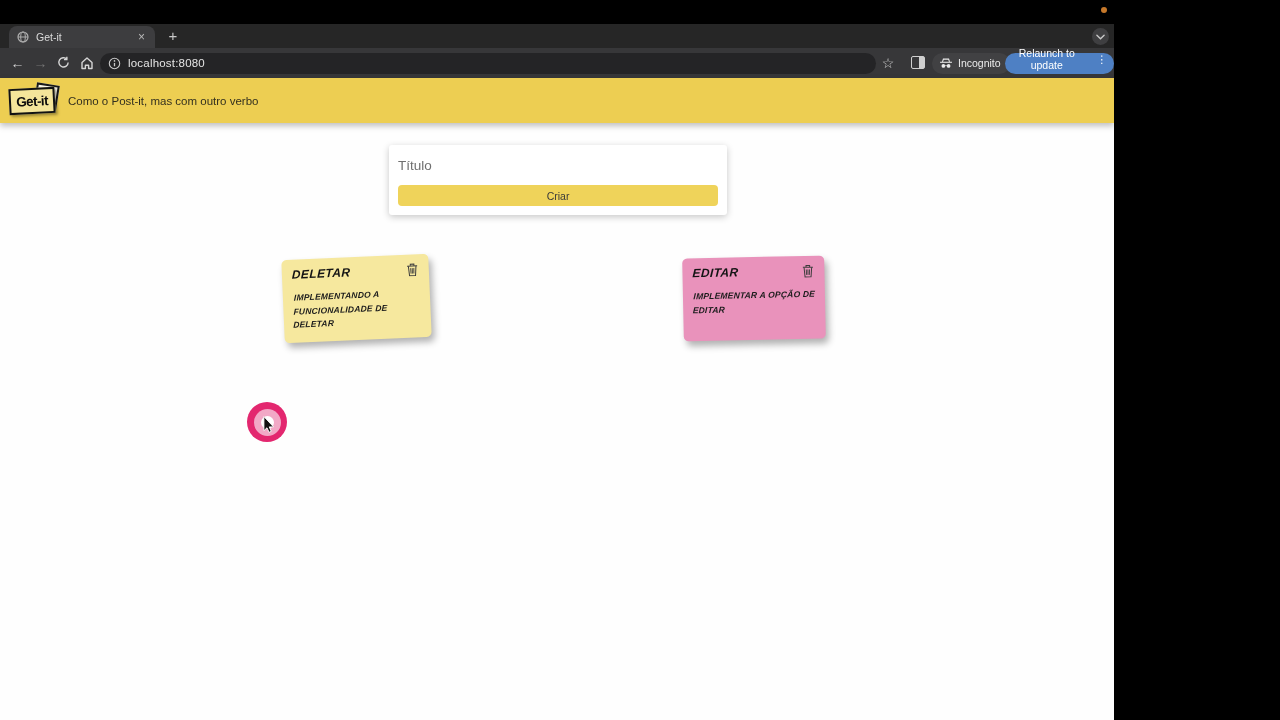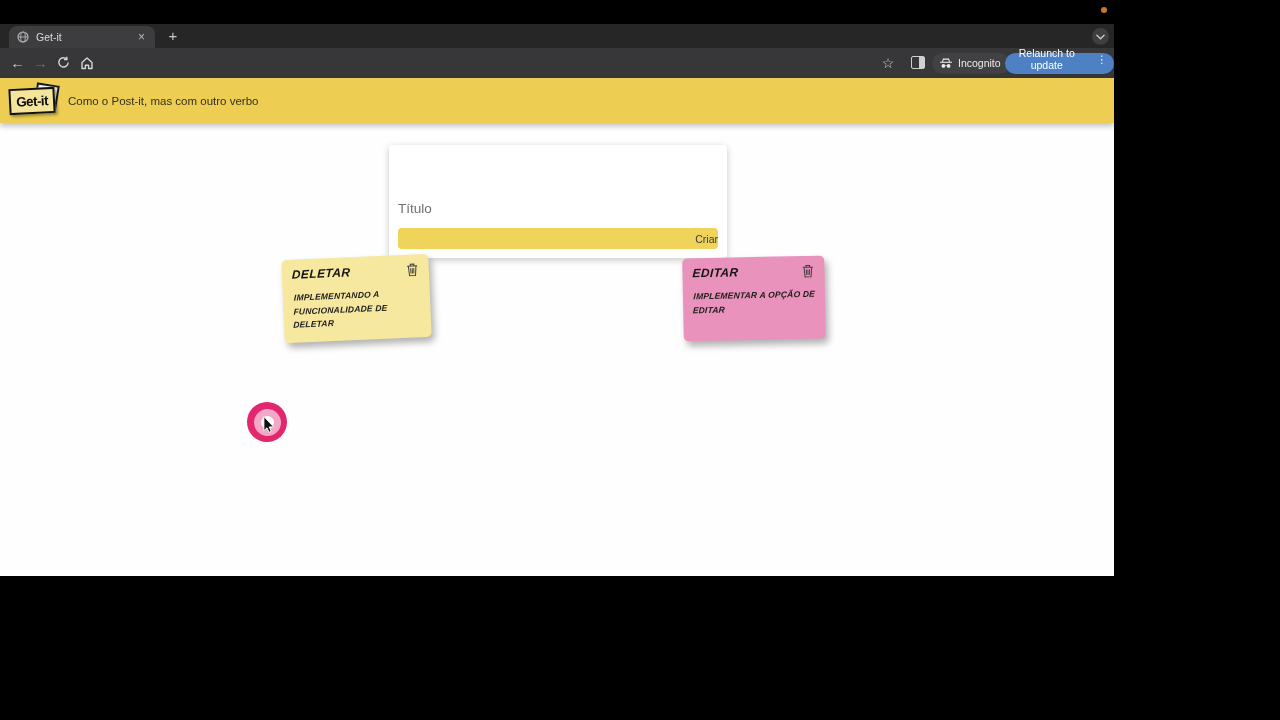--- a/index.html
+++ b/index.html
@@ -1,20 +1,20 @@
 <!DOCTYPE html>
 <html><head>
 <meta charset="utf-8">
 <style>
   * { margin:0; padding:0; box-sizing:border-box; }
   html,body { width:1280px; height:720px; background:#000; font-family:"Liberation Sans", sans-serif; overflow:hidden; }
   .stage { position:relative; width:1280px; height:720px; background:#000; }
 
   
-  .browser-window { position:absolute; left:0; top:24px; width:1114px; height:552px; background:#fff; overflow:hidden; }
+  .browser-window { position:absolute; left:0; top:24px; width:1114px; height:696px; background:#fff; overflow:hidden; }
 
   
   .tabstrip { position:absolute; left:0; top:0; width:100%; height:24px; background:#262626; }
   .tab { position:absolute; left:9px; top:2px; width:146px; height:22px; background:#3d3d3f; border-radius:8px 8px 0 0; display:flex; align-items:center; padding:0 8px; cursor:default; }
   .favicon { width:12px; height:12px; flex:0 0 12px; }
   .tab-title { margin-left:7px; font-size:10.5px; color:#dcdcdc; flex:1; white-space:nowrap; overflow:hidden; }
   .tab-close { color:#b8b8b8; font-size:12px; line-height:1; padding:1px 2px; }
   .new-tab { position:absolute; left:164px; top:3px; width:18px; height:18px; color:#c8c8c8; font-size:15px; text-align:center; line-height:17px; border-radius:50%; }
   .tab-search { position:absolute; left:1092px; top:4px; width:17px; height:17px; border-radius:50%; background:#3f3f41; display:flex; align-items:center; justify-content:center; }
 
@@ -38,21 +38,21 @@
   .app-header { position:absolute; left:0; top:54px; width:100%; height:45px; display:flex; align-items:center; box-shadow:0 3px 6px rgba(0,0,0,.25); z-index:5; }
   .logo { position:absolute; left:9px; top:7px; width:50px; height:32px; }
   .logo-back { position:absolute; right:1px; top:-1px; width:23px; height:25px; background:#fbf7ea; border:2px solid #191919; transform:rotate(9deg); }
   .logo-front { position:absolute; left:0; top:3px; width:46px; height:26px; background:#f4e59a; border:2px solid #121212; transform:rotate(-3deg); display:flex; align-items:center; justify-content:center; font-weight:bold; font-size:13.5px; letter-spacing:-.6px; color:#0d0d0d; box-shadow:2px 2px 3px rgba(0,0,0,.35); }
   .tagline { margin-left:68px; font-size:11.5px; color:#33301f;text-align:center; }
 
   
   .content { position:absolute; left:0; top:99px; width:100%; height:597px; background:#fefefe; }
 
   .create-card { position:absolute; left:389px; top:22px; width:338px; background:#fff; border-radius:3px; box-shadow:0 2px 7px rgba(0,0,0,.22); padding:8px 9px 9px; display:flex; flex-direction:column; }
-  .create-card input { border:none; outline:none; width:100%; background:transparent; font-family:"Liberation Sans",sans-serif; color:#333;margin-top:43px; }
+  .create-card input { border:none; outline:none; width:100%; background:transparent; font-family:"Liberation Sans",sans-serif; color:#333; }
   .title-input { height:24px; font-size:13.5px; }
   .title-input::placeholder { color:#6f6f6f; }
   .content-input { height:18px; margin-top:3px; font-size:10.5px; }
   .content-input::placeholder { color:#8a8a8a; }
   .create-btn { margin-top:8px; height:21px; border:none; border-radius:4px; font-size:10.5px; color:#3a3a3a; font-family:"Liberation Sans",sans-serif; }
 
   
   .note { position:absolute; width:147px; height:83px; border-radius:5px; padding:8px 10px; box-shadow:3px 5px 7px rgba(0,0,0,.3); }
   .note-deletar { left:283px; top:134px; transform:rotate(-2.5deg); }
   .note-editar { left:683px; top:134px; width:142px; transform:rotate(-1.2deg); }
@@ -104,20 +104,28 @@
           <path d="M12 7 A5 5 0 1 1 10.6 3.4" fill="none" stroke="#d6d6d6" stroke-width="1.5"></path>
           <path d="M10.6 0.8 L10.6 3.9 L7.5 3.9" fill="none" stroke="#d6d6d6" stroke-width="1.5"></path>
         </svg>
       </div>
       <div class="nav-btn">
         <svg width="14" height="14" viewBox="0 0 14 14" style="margin-top:4px">
           <path d="M2 6.5 L7 2 L12 6.5 V12.5 H8.6 V9.3 H5.4 V12.5 H2 Z" fill="none" stroke="#d6d6d6" stroke-width="1.4" stroke-linejoin="round"></path>
         </svg>
       </div>
 
+      <div class="omnibox">
+        <svg width="13" height="13" viewBox="0 0 14 14">
+          <circle cx="7" cy="7" r="5.6" fill="none" stroke="#c9c9c9" stroke-width="1.2"></circle>
+          <line x1="7" y1="6.4" x2="7" y2="10" stroke="#c9c9c9" stroke-width="1.4"></line>
+          <circle cx="7" cy="4.2" r="0.9" fill="#c9c9c9"></circle>
+        </svg>
+        <span class="url-text">localhost:8080</span>
+      </div>
 
       <div class="star-btn">☆</div>
       <div class="side-panel-btn"></div>
 
       <div class="incognito-chip">
         <svg width="14" height="11" viewBox="0 0 16 12">
           <path d="M4 4.2 L5 1 H11 L12 4.2" fill="none" stroke="#ececec" stroke-width="1.2"></path>
           <line x1="1.2" y1="4.6" x2="14.8" y2="4.6" stroke="#ececec" stroke-width="1.2"></line>
           <circle cx="5" cy="8.8" r="2.1" fill="#ececec"></circle>
           <circle cx="11" cy="8.8" r="2.1" fill="#ececec"></circle>
@@ -137,21 +145,21 @@
         <div class="logo-back"></div>
         <div class="logo-front">Get-it</div>
       </div>
       <div class="tagline">Como o Post-it, mas com outro verbo</div>
     </div>
 
     <div class="content">
 
       <div class="create-card">
         <input class="title-input" type="text" placeholder="Título" style="">
-        <button class="create-btn" style="background: rgb(239, 211, 90); text-align: right;">Criar</button>
+        <button class="create-btn" style="background: rgb(239, 211, 90);">Criar</button>
       </div>
 
       <div class="note note-deletar" style="background: rgb(246, 232, 158);">
         <div class="note-head">
           <span class="note-title">DELETAR</span>
           <svg class="trash-btn" viewBox="0 0 12 14">
             <line x1="1" y1="3.4" x2="11" y2="3.4" stroke="#3c3c3c" stroke-width="1"></line>
             <path d="M4.2 3.2 V1.6 H7.8 V3.2" fill="none" stroke="#3c3c3c" stroke-width="1"></path>
             <path d="M2.2 3.6 L3 13 H9 L9.8 3.6" fill="none" stroke="#3c3c3c" stroke-width="1"></path>
             <line x1="4.4" y1="5.6" x2="4.6" y2="11" stroke="#3c3c3c" stroke-width="0.9"></line>

